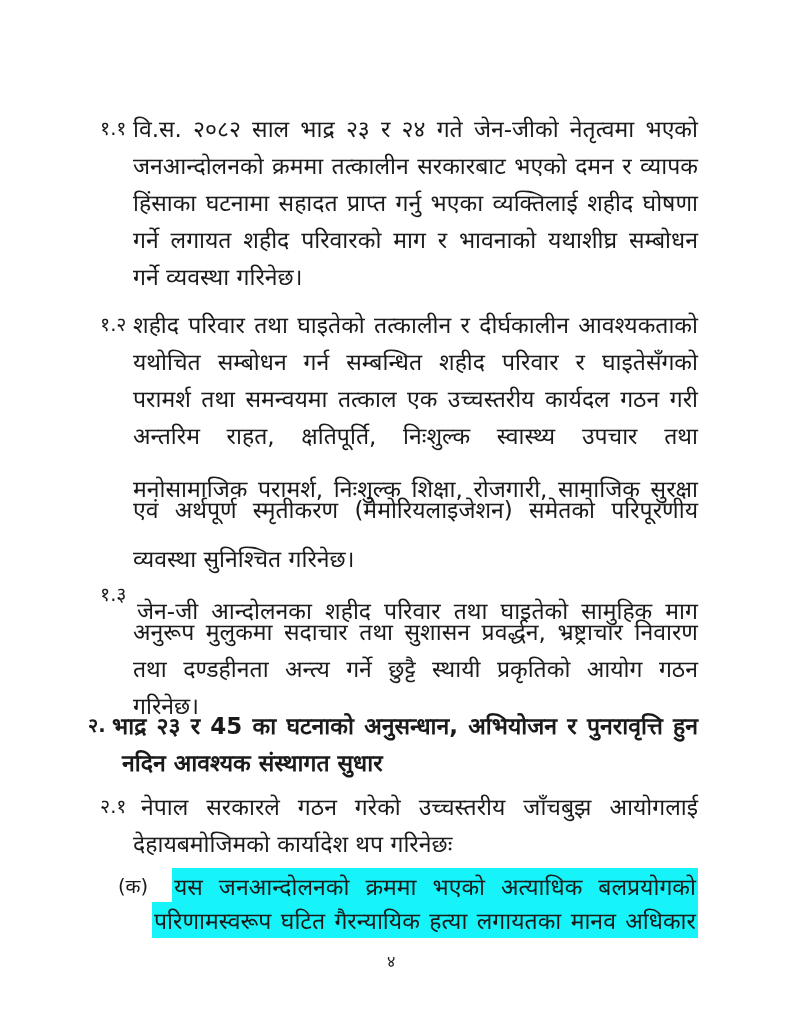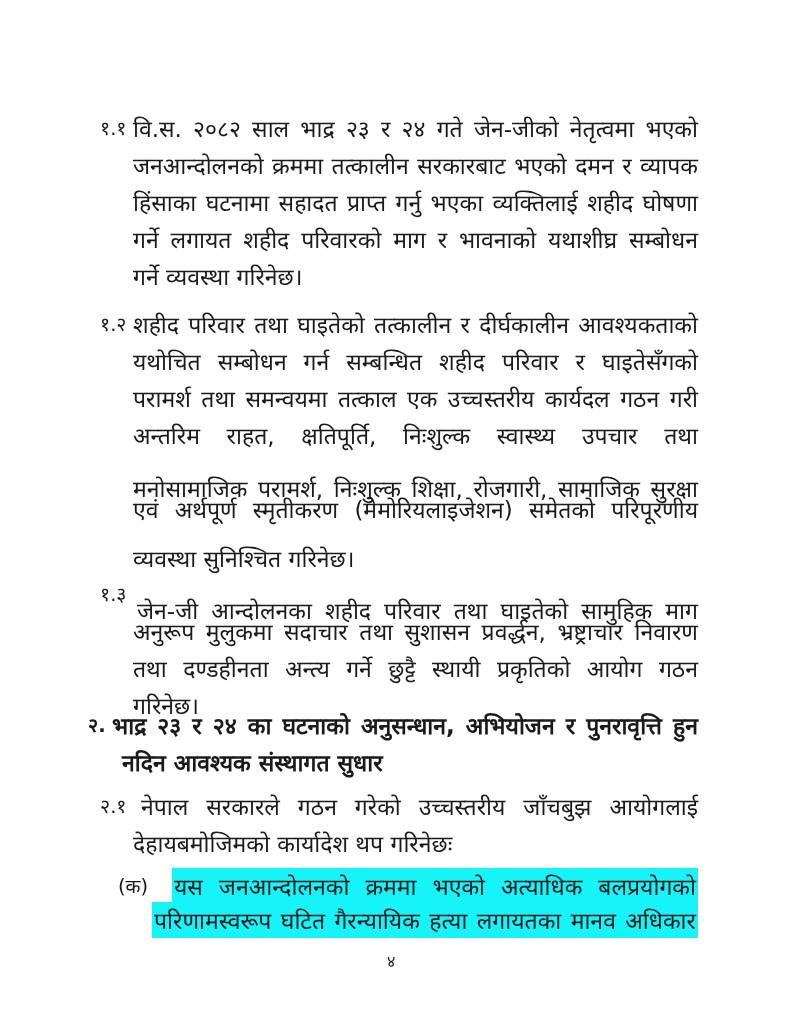--- a/index.html
+++ b/index.html
@@ -46,21 +46,21 @@
   <div>
     <span class="num" style="left:100px; top:566px;">१.३</span>
     <span class="line" style="left:137px; top:566px; width:561px;margin-top:16px;">जेन-जी आन्दोलनका शहीद परिवार तथा घाइतेको सामुहिक माग</span>
     <span class="line" style="left:133px; top:603px; width:565px;">अनुरूप मुलुकमा सदाचार तथा सुशासन प्रवर्द्धन, भ्रष्ट्राचार निवारण</span>
     <span class="line" style="left:133px; top:640px; width:565px;">तथा दण्डहीनता अन्त्य गर्ने छुट्टै स्थायी प्रकृतिको आयोग गठन</span>
     <span class="line" style="left:133px; top:677px; text-align:left; text-align-last:left;">गरिनेछ।</span>
   </div>
 
   <div>
     <span class="num bold" style="left:88px; top:697px;">२.</span>
-    <span class="line bold" style="left:112px; top:697px; width:586px;">भाद्र २३ र २४ का घटनाको अनुसन्धान, अभियोजन र पुनरावृत्ति हुन</span>
+    <span class="line bold" style="left:112px; top:697px; width:586px;">भाद्र २३ र 45 का घटनाको अनुसन्धान, अभियोजन र पुनरावृत्ति हुन</span>
     <span class="line bold" style="left:122px; top:734px; text-align:left; text-align-last:left;">नदिन आवश्यक संस्थागत सुधार</span>
   </div>
 
   <div>
     <span class="num" style="left:100px; top:778px;">२.१</span>
     <span class="line" style="left:141px; top:778px; width:557px;">नेपाल सरकारले गठन गरेको उच्चस्तरीय जाँचबुझ आयोगलाई</span>
     <span class="line" style="left:133px; top:815px; text-align:left; text-align-last:left;">देहायबमोजिमको कार्यादेश थप गरिनेछः</span>
   </div>
 
   <div>

